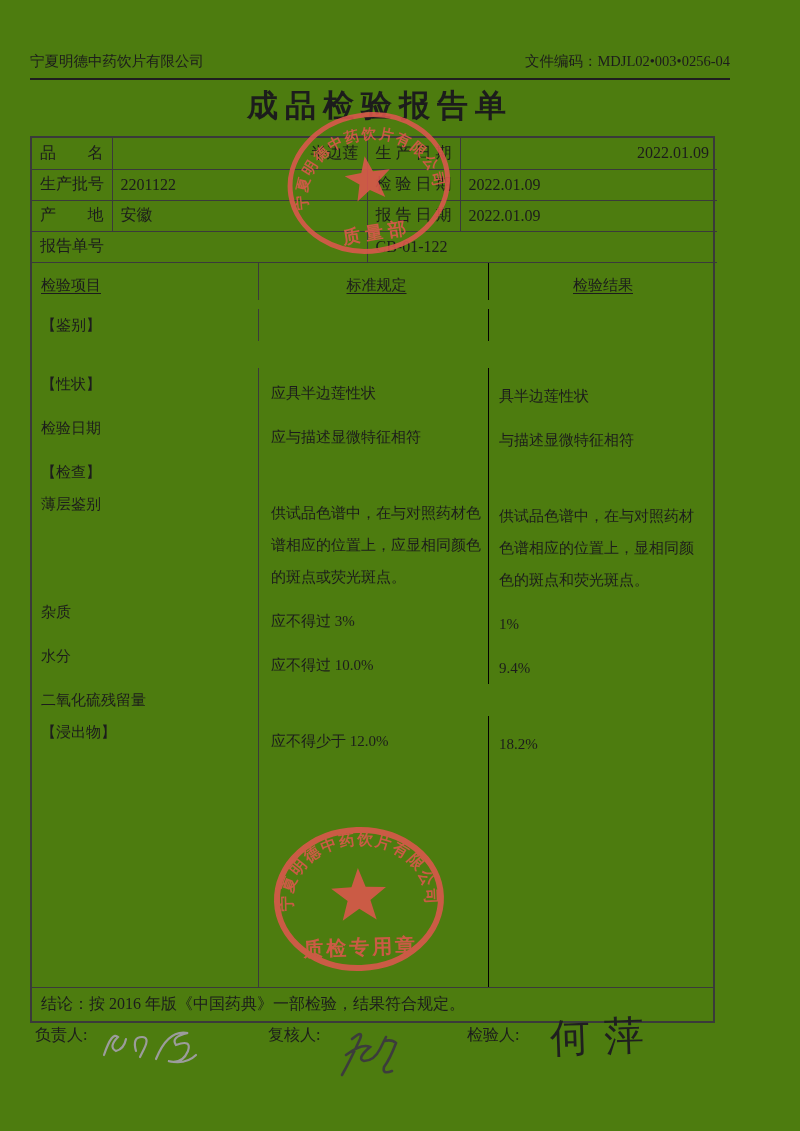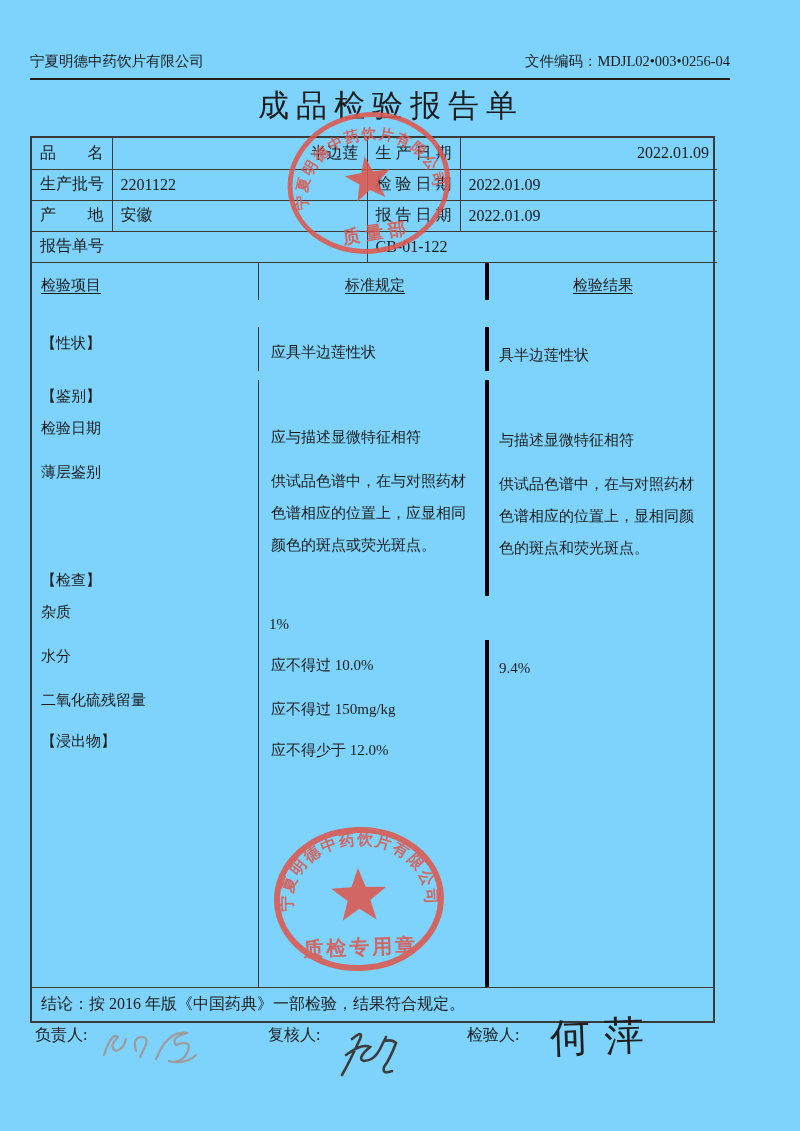--- a/index.html
+++ b/index.html
@@ -2,31 +2,31 @@
 <html><head>
 <meta charset="utf-8">
 <style>
   * { margin:0; padding:0; box-sizing:border-box; }
   html,body { background:#ffffff; }
   body {
     width:800px; height:1131px; position:relative;
     font-family:"Liberation Serif","DejaVu Serif",serif;
     color:#1c1c1c;
   }
-  .page { position:absolute; inset:0; background:#7dd3fc; overflow:hidden; }
+  .page { position:absolute; inset:0; background:#4d7c0f; overflow:hidden; }
 
   
   .hdr {
     position:absolute; left:30px; top:52px; width:700px;
     display:flex; justify-content:space-between; align-items:flex-end;
     font-size:14.5px; padding-bottom:7px; border-bottom:2px solid #1f1f1f;
   }
   .title {
-    position:absolute; top:85px; left:11px; width:760px; text-align:center;
-    font-size:31px; font-weight:normal; letter-spacing:7px;
+    position:absolute; top:85px; left:0; width:760px; text-align:center;
+    font-size:31px; font-weight:bold; letter-spacing:7px;
   }
 
   
   .sheet {
     position:absolute; left:30px; top:136px; width:685px;
     border:2px solid #3a3a3a;
   }
   table.info { width:100%; border-collapse:collapse; table-layout:fixed; font-size:16px; }
   table.info td {
     height:31px; border:1px solid #3a3a3a; padding:0 8px;
@@ -36,21 +36,21 @@
   table.info tr td:last-child { border-right:none; }
   table.info tr:first-child td { border-top:none;text-align:right; }
   td.lbl { text-align:justify; text-align-last:justify; }
   td.val { font-family:"Liberation Serif","DejaVu Serif",serif; }
 
   
   .main { display:flex; flex-direction:column; height:725px; border-bottom:1px solid #3a3a3a; font-size:15px; }
   .mrow { display:flex; flex:0 0 auto; }
   .mrow.grow { flex:1 1 auto; }
   .c1 { width:227px; border-right:1px solid #3a3a3a; padding:0 6px 0 9px; line-height:32px; }
-  .c2 { width:230px; border-right:4px solid #000000; padding:9px 6px 0 12px; line-height:32px; }
+  .c2 { width:230px; border-right:1px solid #000000; padding:9px 6px 0 12px; line-height:32px; }
   .c3 { flex:1; padding:12px 6px 0 10px; line-height:32px; }
   .mhead .c1, .mhead .c2, .mhead .c3 { padding-top:7px; line-height:30px; }
   .mhead .c2, .mhead .c3 { text-align:center; }
   .mhead u { text-underline-offset:3px; }
   .mt-lg { margin-top:27px; }
   .mt-sm { margin-top:9px; }
   .row-sx { min-height:40px; }
 
   
   .concl {
@@ -124,61 +124,62 @@
     </tbody>
       </table>
 
     <div class="main">
       <div class="mrow mhead">
         <div class="c1"><u>检验项目</u></div>
         <div class="c2"><u>标准规定</u></div>
         <div class="c3"><u>检验结果</u></div>
       </div>
 
+      <div class="mrow mt-sm">
+        <div class="c1">【鉴别】</div>
+        <div class="c2"></div>
+        <div class="c3"></div>
+      </div>
       <div class="mrow mt-lg row-sx">
         <div class="c1">【性状】</div>
         <div class="c2">应具半边莲性状</div>
         <div class="c3">具半边莲性状</div>
       </div>
-      <div class="mrow mt-sm">
-        <div class="c1">【鉴别】</div>
-        <div class="c2"></div>
-        <div class="c3"></div>
-      </div>
       <div class="mrow">
         <div class="c1">检验日期</div>
         <div class="c2">应与描述显微特征相符</div>
         <div class="c3">与描述显微特征相符</div>
       </div>
       <div class="mrow">
+        <div class="c1">【检查】</div>
+        <div class="c2"></div>
+        <div class="c3"></div>
+      </div>
+      <div class="mrow">
         <div class="c1">薄层鉴别</div>
         <div class="c2">供试品色谱中，在与对照药材色谱相应的位置上，应显相同颜色的斑点或荧光斑点。</div>
         <div class="c3">供试品色谱中，在与对照药材色谱相应的位置上，显相同颜色的斑点和荧光斑点。</div>
       </div>
       <div class="mrow">
-        <div class="c1">【检查】</div>
-        <div class="c2"></div>
-        <div class="c3"></div>
-      </div>
-      <div class="mrow">
         <div class="c1">杂质</div>
+        <div class="c2">应不得过 3%</div>
         <div class="c3">1%</div>
       </div>
       <div class="mrow">
         <div class="c1">水分</div>
         <div class="c2">应不得过 10.0%</div>
         <div class="c3">9.4%</div>
       </div>
       <div class="mrow">
         <div class="c1">二氧化硫残留量</div>
-        <div class="c2">应不得过 150mg/kg</div>
       </div>
       <div class="mrow">
         <div class="c1">【浸出物】</div>
         <div class="c2">应不得少于 12.0%</div>
+        <div class="c3">18.2%</div>
       </div>
 
       <div class="mrow grow">
         <div class="c1"></div>
         <div class="c2"></div>
         <div class="c3"></div>
       </div>
     </div>
 
     <div class="concl">

